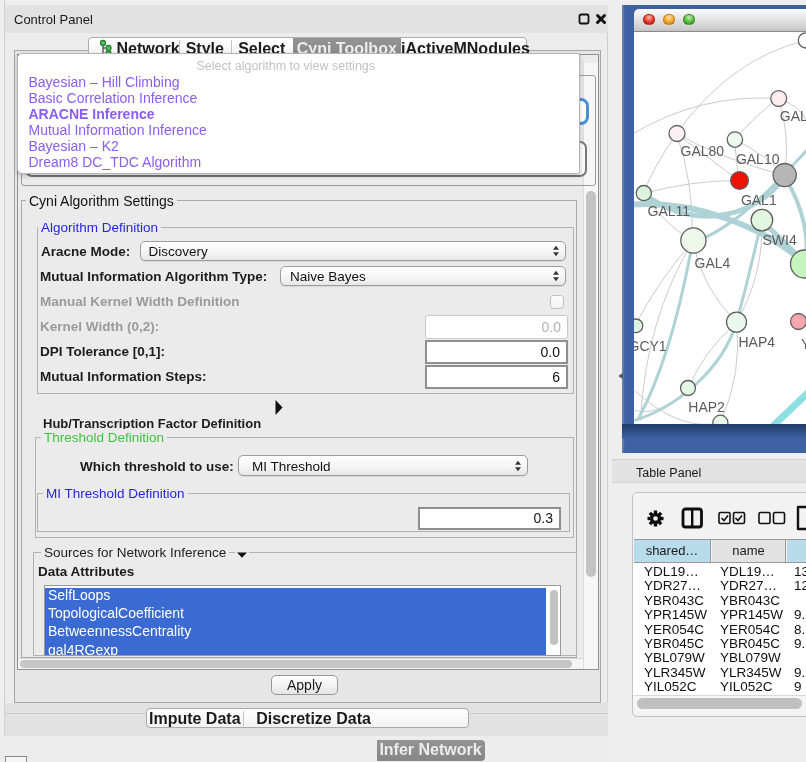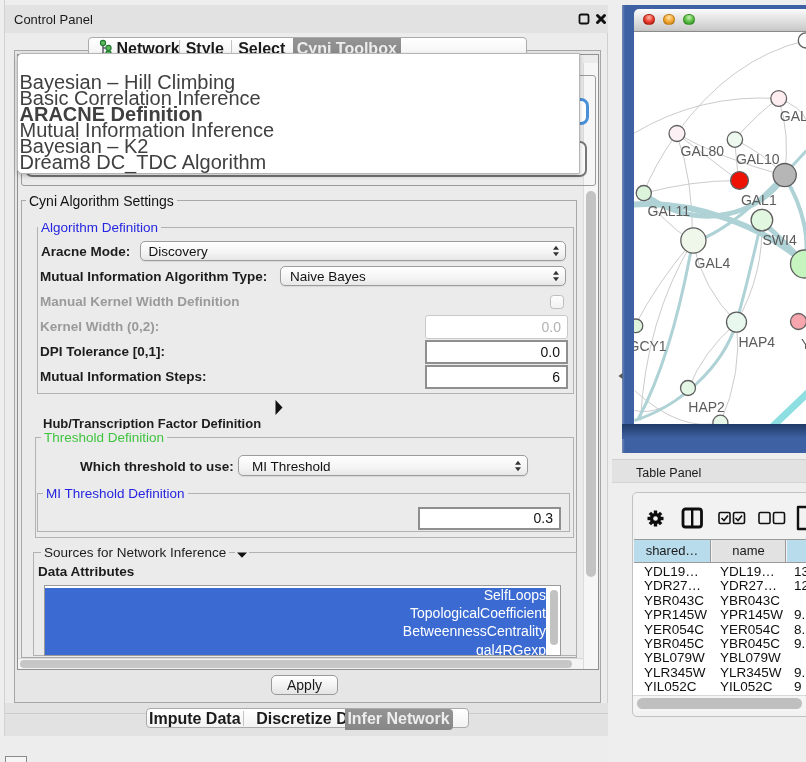--- a/index.html
+++ b/index.html
@@ -48,20 +48,21 @@
           <circle cx="9.5" cy="9" r="2.6" fill="#5cb85c" stroke="#1e7a2e" stroke-width="1.1"></circle>
           <circle cx="9.5" cy="14.5" r="2.6" fill="#5cb85c" stroke="#1e7a2e" stroke-width="1.1"></circle>
         </svg>
         <span style="position:absolute; left:28px;">Network</span>
       </div>
     <div class="abs" style="left:90px; top:2px; width:1px; height:17px; background:#c4c4c4;"></div>
     <div class="gtab" style="left:90px; width:52.5px;">Style</div>
     <div class="abs" style="left:142.5px; top:2px; width:1px; height:17px; background:#c4c4c4;"></div>
     <div class="gtab" style="left:142.5px; width:61.5px;">Select</div>
     <div class="gtab sel" style="left:204px; width:108.5px;">Cyni Toolbox</div>
+    <div class="gtab" style="left:312.5px; width:126.5px; border-top-right-radius:4px; border-bottom-right-radius:4px;">jActiveMNodules</div>
   </div>
 
   <div class="abs" style="left:14px; top:50px; width:587px; height:653px; border:1px solid #a6a6a6; background:#e6e6e6;"></div>
 
   <div class="abs" style="left:17px; top:54px; width:582px; height:616px; border:1px solid #8f8f8f; background:#ebebeb;"></div>
 
   <div class="abs" style="left:21px; top:75px; width:575px; height:111px; border:1px solid #9a9a9a; border-radius:3px; z-index:5;"></div>
   <div class="abs" style="left:558px; top:98px; width:31px; height:26.5px; border:3px solid #4a90d9; border-radius:8px; background:#fff; z-index:5;"></div>
   <div class="abs" style="left:25px; top:141px; width:562px; height:36px; border:2px solid #777; border-radius:7px; background:#fbfbfb; z-index:5;"></div>
 
@@ -129,45 +130,46 @@
   <div class="tbox" style="left:33px; top:552px; width:544px; height:104px;">
     <div class="tbox-title" style="left:7px; color:#1d1d1d;">Sources for Network Inference</div>
   </div>
   <svg class="abs" style="left:234.5px; top:551px; background:#ebebeb; padding:0 2px;" width="14" height="8" viewBox="0 0 14 8">
       <path d="M0 0.5 L14 0.5 L7 8 Z" fill="#111"></path>
     </svg>
   <div class="lbl abs" style="left:38px; top:564px;">Data Attributes</div>
 
   <div class="abs" style="left:44px; top:584.5px; width:517px; height:71.5px; border:1px solid #9a9a9a; background:#fff; overflow:hidden;">
     <div class="abs" style="left:0; top:2.5px; width:501px; height:69px; background:#3b6bd2; color:#fff; font-size:14px; line-height:18.4px; padding-left:3px;">
-        <div style="margin-top:-2.5px;text-align:right;">SelfLoops<br>TopologicalCoefficient<br>BetweennessCentrality<br>gal4RGexp</div>
+        <div style="margin-top:-2.5px;">SelfLoops<br>TopologicalCoefficient<br>BetweennessCentrality<br>gal4RGexp</div>
       </div>
     <div class="abs" style="left:504.5px; top:4px; width:8.5px; height:55px; background:#c2c2c2; border-radius:4.5px;"></div>
   </div>
 
   <div class="abs" style="left:18px; top:658px; width:565px; height:11px; background:#f4f4f4; border-top:1px solid #d9d9d9;"></div>
   <div class="abs" style="left:20px; top:659.5px; width:552px; height:8px; background:#c6c6c6; border-radius:4px;"></div>
 
   <div class="abs" style="left:583px; top:63px; width:15px; height:606px; background:#f6f6f6; border-left:1px solid #dcdcdc;"></div>
   <div class="abs" style="left:585.5px; top:191px; width:10px; height:386px; background:#c3c3c3; border-radius:5px;"></div>
 
   <div class="abs" style="left:271px; top:675px; width:67px; height:20px; border:1px solid #999; border-radius:5px; background:linear-gradient(#ffffff,#f0f0f0 60%,#e4e4e4); text-align:center; line-height:19px; font-size:14px; color:#1a1a1a;">Apply</div>
 
   <div class="abs" style="left:0px; top:703px; width:608px; height:33px; background:#e2e2e2;"></div>
   <div class="abs" style="left:0px; top:713px; width:608px; height:1px; background:#cbcbcb;"></div>
   <div class="abs" style="left:145.5px; top:708px; width:323.5px; height:20px; background:linear-gradient(#ffffff,#f2f2f2); border:1px solid #ababab; border-radius:4px;">
     <div class="gtab" style="left:0; width:96.5px; line-height:19px;">Impute Data</div>
     <div class="abs" style="left:96.5px; top:2px; width:1px; height:15px; background:#c4c4c4;"></div>
     <div class="gtab" style="left:96.5px; width:141px; line-height:19px;">Discretize Data</div>
-    <div class="gtab sel" style="left:198px; width:108px; line-height:19px; border-top-right-radius:4px; border-bottom-right-radius:4px;">Infer Network</div>
+    <div class="gtab sel" style="left:230px; width:108px; line-height:19px; border-top-right-radius:4px; border-bottom-right-radius:4px;margin-top:31px;">Infer Network</div>
   </div>
 </div>
 
 <div class="abs" style="left:16.5px; top:52.5px; width:563.5px; height:121.5px; background:#fff; border:1px solid #b5b5b5; border-radius:5px 1px 1px 5px; box-shadow:0px 2px 4px rgba(0,0,0,0.22); z-index:50;">
-  <div class="abs" style="left:2px; top:20px; font-size:20px; color:#404040; line-height:16.1px; white-space:nowrap;">Bayesian – Hill Climbing<br>Basic Correlation Inference<br><b>ARACNE Definition</b><br>Mutual Information Inference<br>Bayesian – K2<br>Dream8 DC_TDC Algorithm</div>
+  <div class="abs" style="left:179px; top:5px; font-size:12.5px; color:#c2c2c2;">Select algorithm to view settings</div>
+  <div class="abs" style="left:11px; top:20px; font-size:14px; color:#8b5cf6; line-height:16.1px; white-space:nowrap;">Bayesian – Hill Climbing<br>Basic Correlation Inference<br><b>ARACNE Inference</b><br>Mutual Information Inference<br>Bayesian – K2<br>Dream8 DC_TDC Algorithm</div>
 </div>
 
 <div class="abs" style="left:609px; top:0; width:197px; height:762px; background:#eeeeee;"></div>
 
 <svg class="abs" style="left:617.5px; top:373px; z-index:3;" width="5" height="6" viewBox="0 0 5 6">
     <path d="M4.5 0 L0.5 3 L4.5 6 Z" fill="#555"></path>
   </svg>
 
 <div class="abs" style="left:622px; top:5px; width:184px; height:448px; background:linear-gradient(90deg,#7188b5 0px,#3e61a4 3px); ">
 

